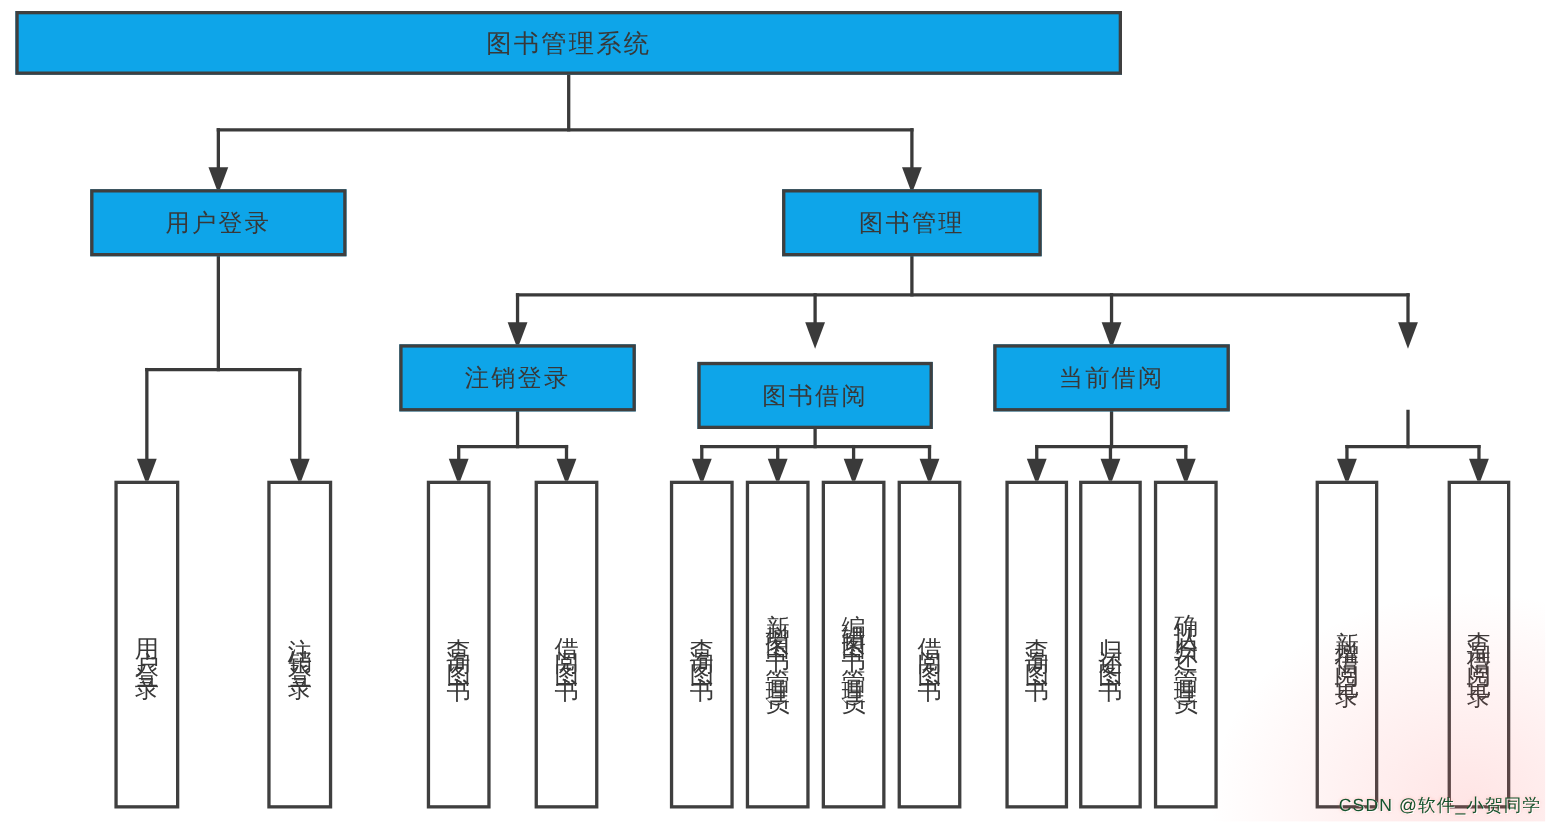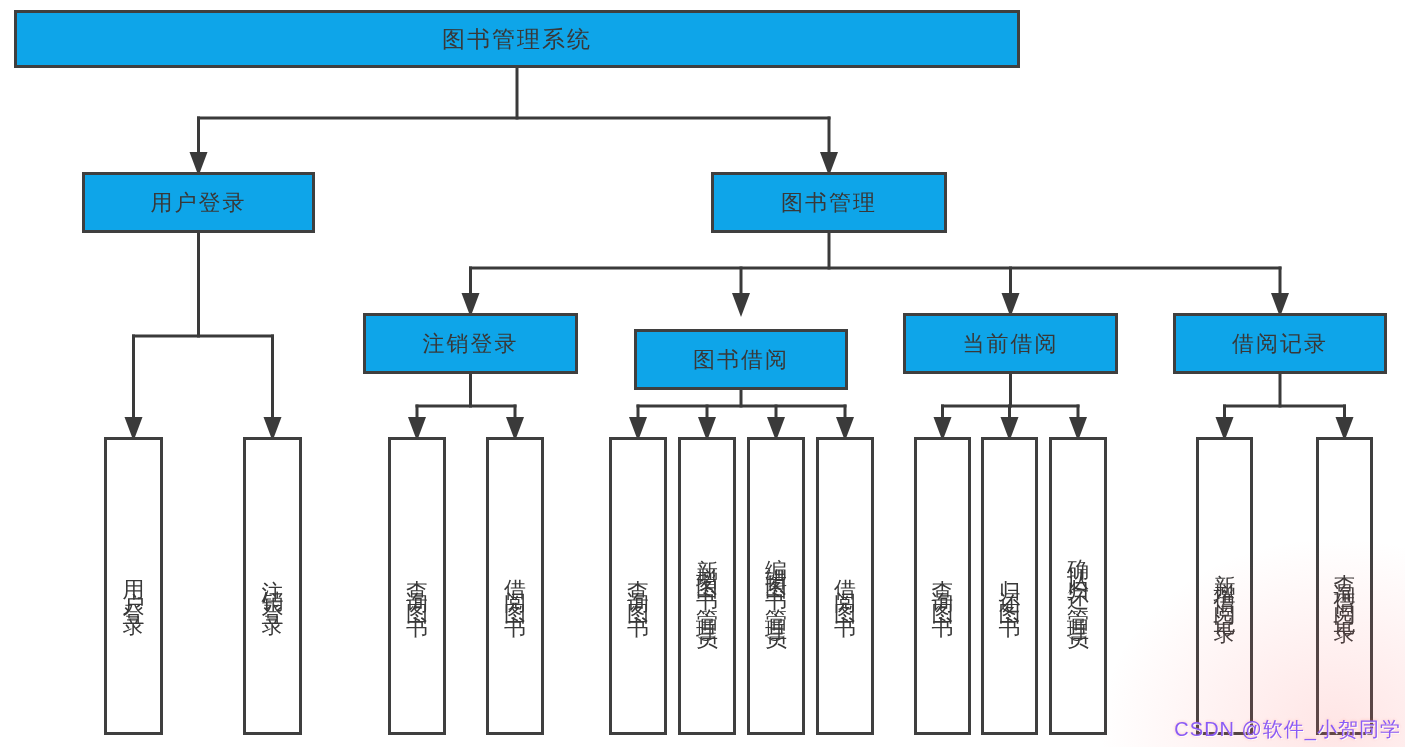--- a/index.html
+++ b/index.html
@@ -54,23 +54,23 @@
     position: absolute;
     left: 1090px; top: 530px;
     width: 315px; height: 217px;
     background: radial-gradient(ellipse at 78% 92%, rgba(255,110,110,0.18), rgba(255,110,110,0) 68%);
     pointer-events: none;
   }
   .watermark {
     position: absolute;
     right: 4px;
     bottom: 4px;
-    font-size: 20px;
+    font-size: 16px;
     letter-spacing: 1px;
-    color: #8b5cf6;
+    color: #14532d;
     text-shadow: 1px 1px 0 rgba(255,255,255,0.9), 0 0 3px rgba(250,110,100,0.45);
     white-space: nowrap;
     margin-top: 47px;
   }
   line { stroke: #3a3a3a; stroke-width: 3; stroke-linecap: square; }
   polygon { fill: #3a3a3a; }
 </style>
 </head>
 <body>
 
@@ -141,21 +141,20 @@
   </svg>
 
   <div class="box title" style="left:14px; top:10px; width:1006px; height:58px;">图书管理系统</div>
 
   <div class="box" style="left:82px; top:172px; width:233px; height:61px;">用户登录</div>
   <div class="box" style="left:711px; top:172px; width:236px; height:61px;">图书管理</div>
 
   <div class="box" style="left:363px; top:313px; width:215px; height:61px;">注销登录</div>
   <div class="box" style="left:634px; top:313px; width:214px; height:61px;margin-top:16px;">图书借阅</div>
   <div class="box" style="left:903px; top:313px; width:215px; height:61px;">当前借阅</div>
-  <div class="box" style="left:1173px; top:313px; width:214px; height:61px;">借阅记录</div>
 
   <div class="vbox short" style="left:104px; top:437px; width:59px; height:298px;">
     <span>用户登录</span>
   </div>
   <div class="vbox short" style="left:243px; top:437px; width:59px; height:298px;">
     <span>注销登录</span>
   </div>
 
   <div class="vbox short" style="left:388px; top:437px; width:58px; height:298px;">
     <span>查询图书</span>

